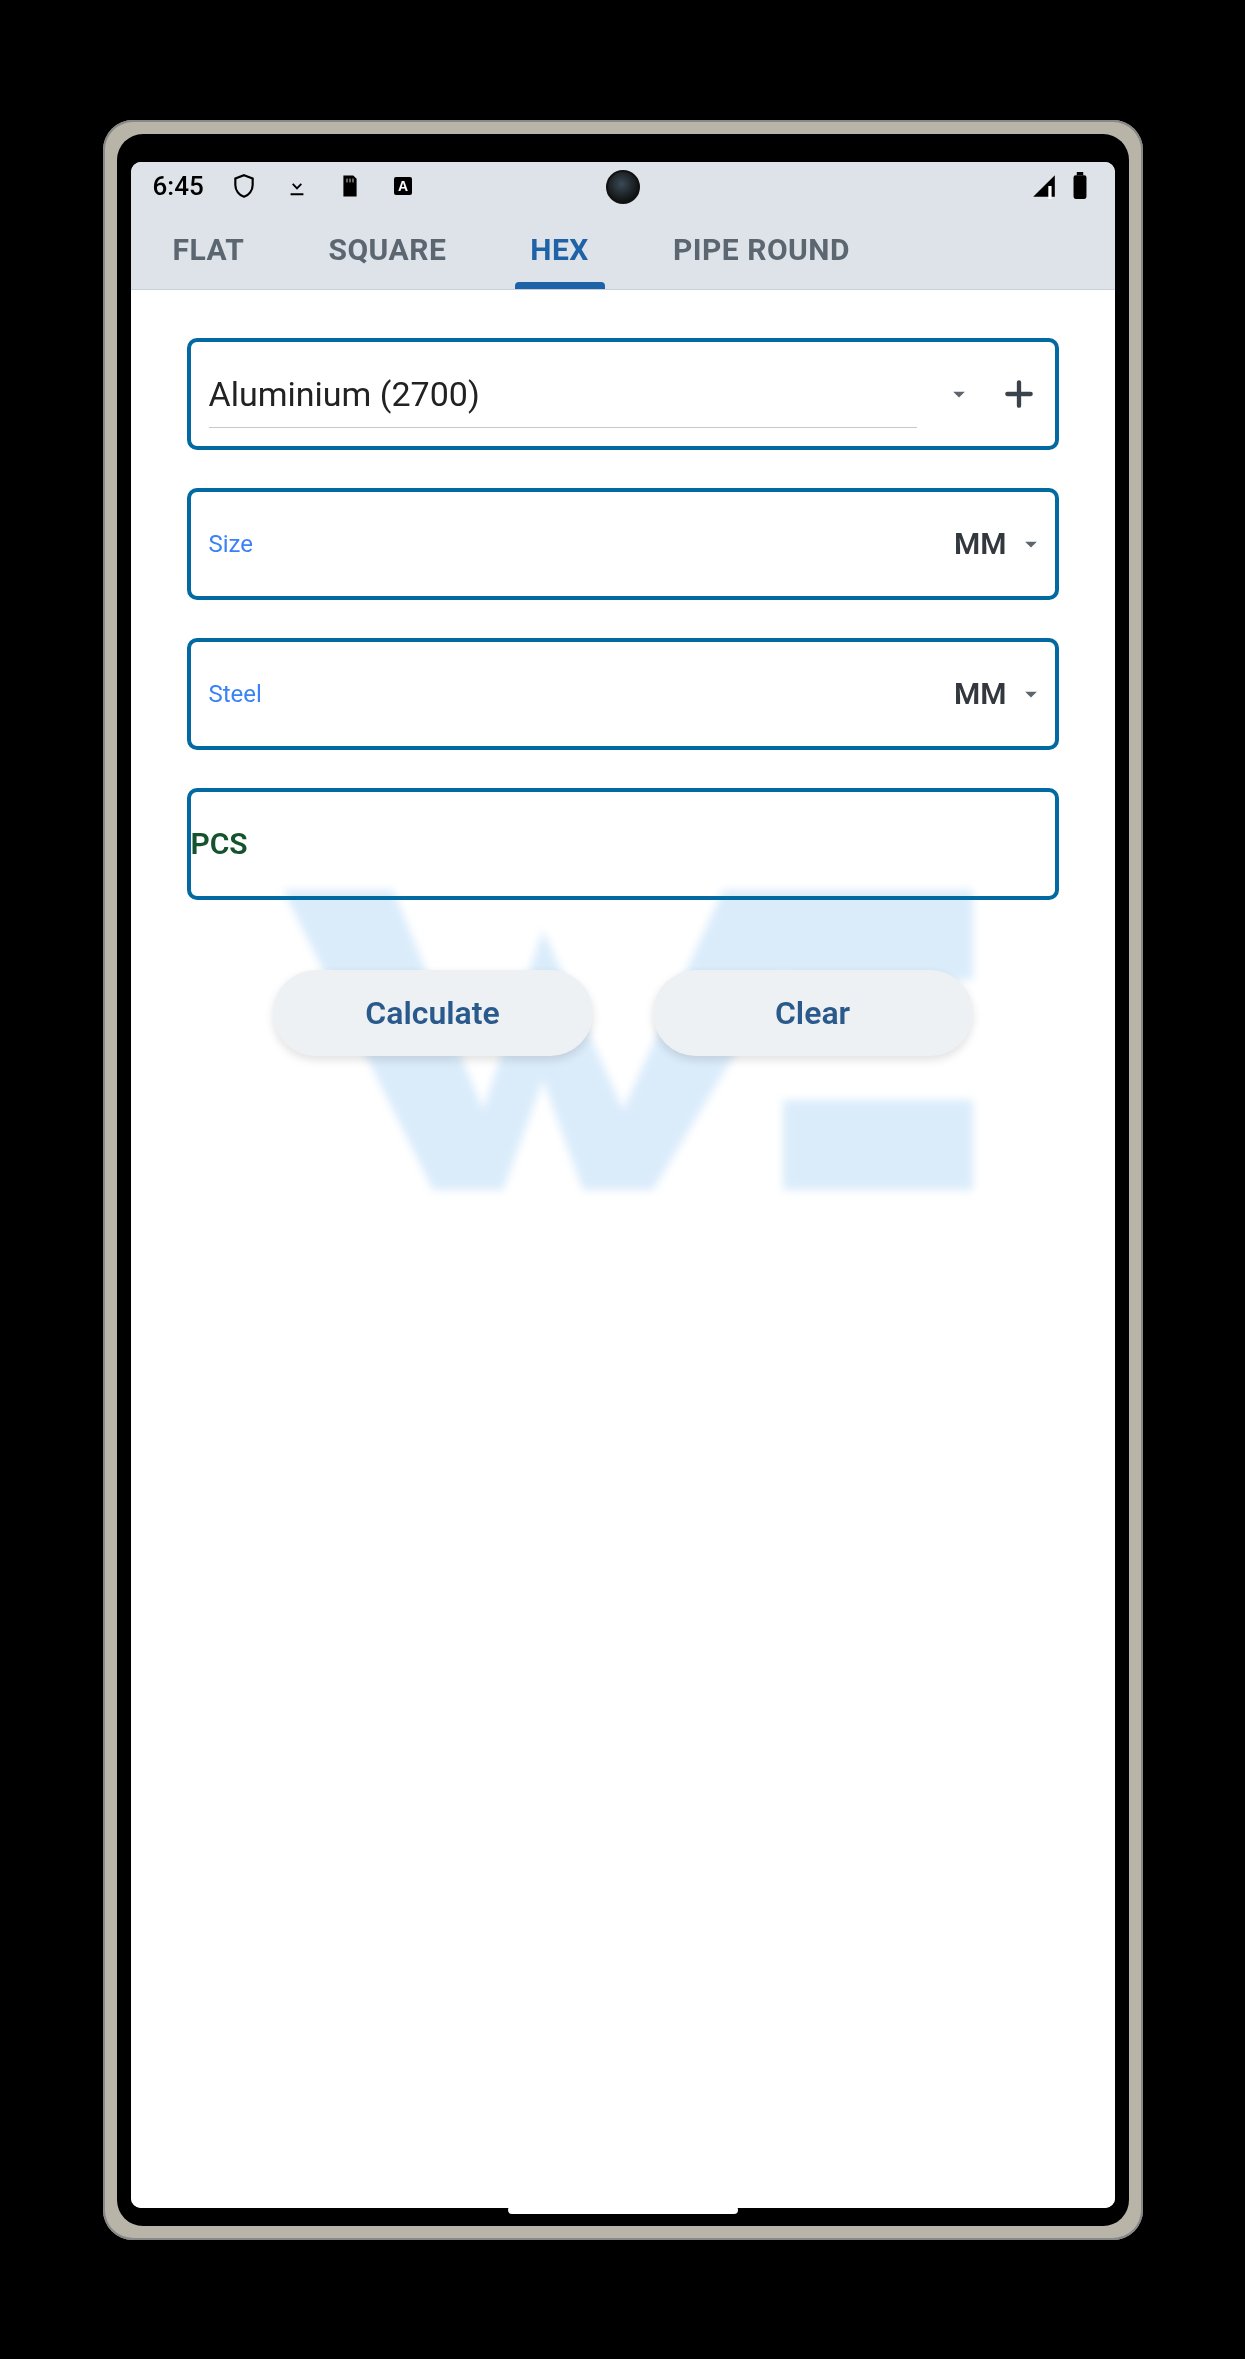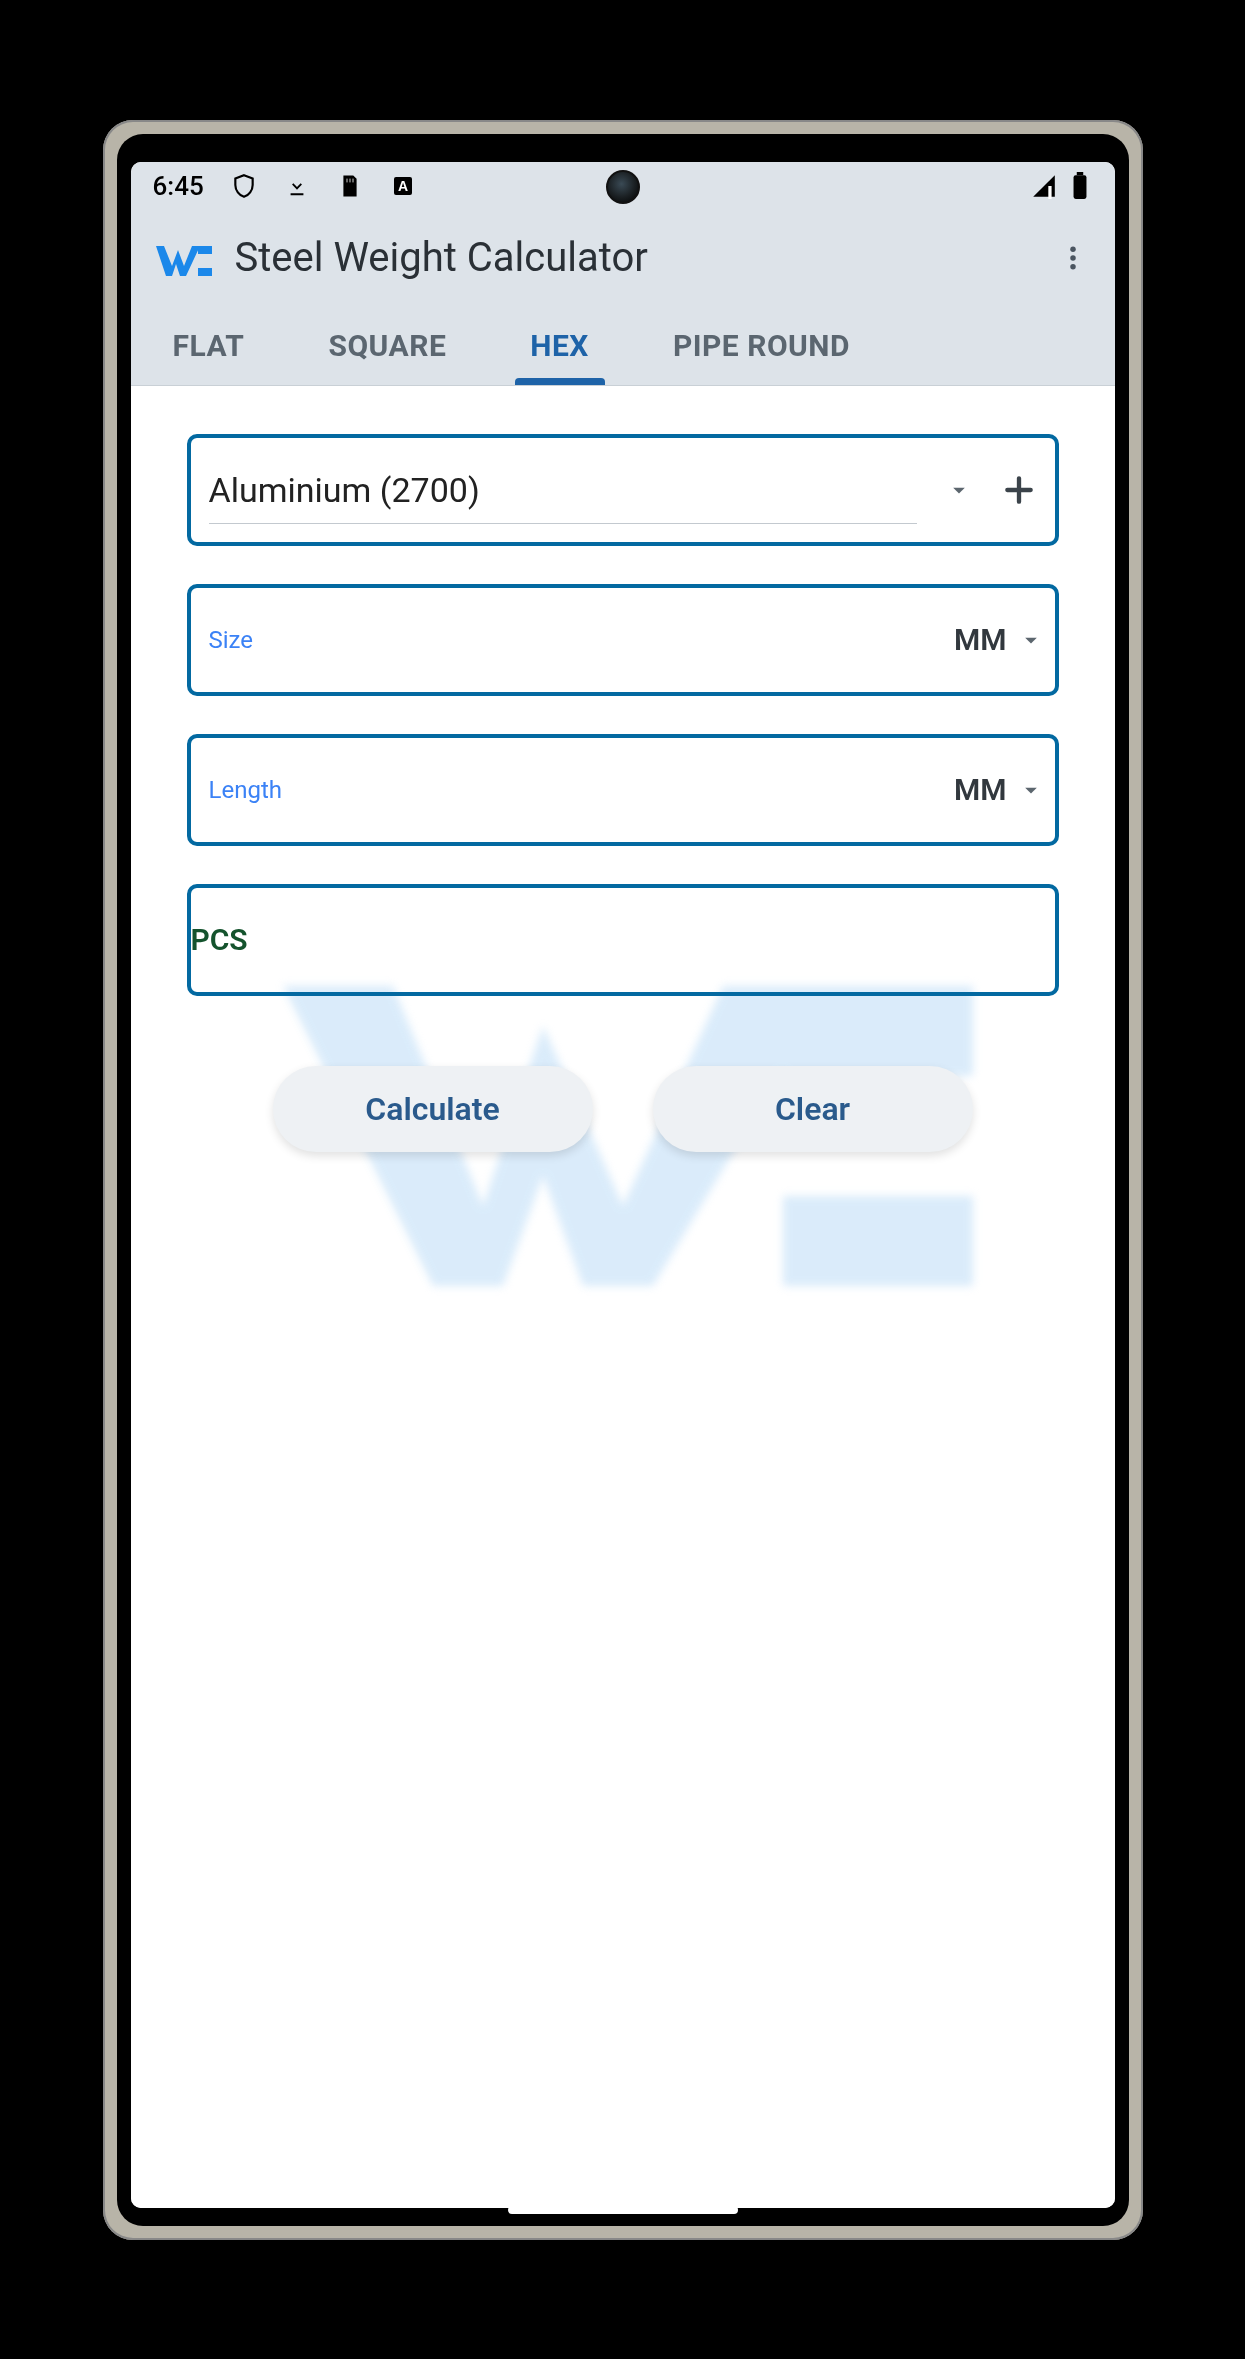--- a/index.html
+++ b/index.html
@@ -259,37 +259,20 @@
           </span>
           <span class="stat-ico">
             <svg viewBox="0 0 14 26" width="16" height="28" fill="#000">
                 <rect x="4" y="0" width="6" height="3"></rect>
                 <rect x="1" y="3" width="12" height="22" rx="2"></rect>
               </svg>
           </span>
         </div>
       </div>
 
-      <div class="app-bar">
-        <div class="app-logo">
-          <svg viewBox="0 0 60 40" width="60" height="40">
-            <path d="M2 8 L10 8 L18 28 L24 12 L30 28 L38 8 L46 8 L32 38 L26 38 L22 26 L18 38 L12 38 Z" fill="#1b88ea"></path>
-            <rect x="44" y="8" width="14" height="8" fill="#1b88ea"></rect>
-            <rect x="44" y="30" width="14" height="8" fill="#1b88ea"></rect>
-          </svg>
-        </div>
-        <div class="app-title">Steel Weight Calculator</div>
-        <div class="overflow">
-          <svg viewBox="0 0 24 24" width="30" height="30" fill="#4a5560">
-              <circle cx="12" cy="5" r="2.2"></circle>
-              <circle cx="12" cy="12" r="2.2"></circle>
-              <circle cx="12" cy="19" r="2.2"></circle>
-            </svg>
-        </div>
-      </div>
 
       <div class="tabs">
         <div class="tab">FLAT</div>
         <div class="tab">SQUARE</div>
         <div class="tab active">HEX</div>
         <div class="tab">PIPE ROUND</div>
       </div>
 
       <div class="content">
 
@@ -325,21 +308,21 @@
           <div class="field-unit-box">
             <span class="field-unit">MM</span>
             <svg viewBox="0 0 24 24" width="28" height="28" fill="#5c666e">
                 <path d="M7 10l5 5 5-5z"></path>
               </svg>
           </div>
         </div>
 
         <div class="field-row">
           <div class="field-main">
-            <span class="field-text">Length</span>
+            <span class="field-text">Steel</span>
           </div>
           <div class="field-unit-box">
             <span class="field-unit">MM</span>
             <svg viewBox="0 0 24 24" width="28" height="28" fill="#5c666e">
                 <path d="M7 10l5 5 5-5z"></path>
               </svg>
           </div>
         </div>
 
         <div class="field-row">

